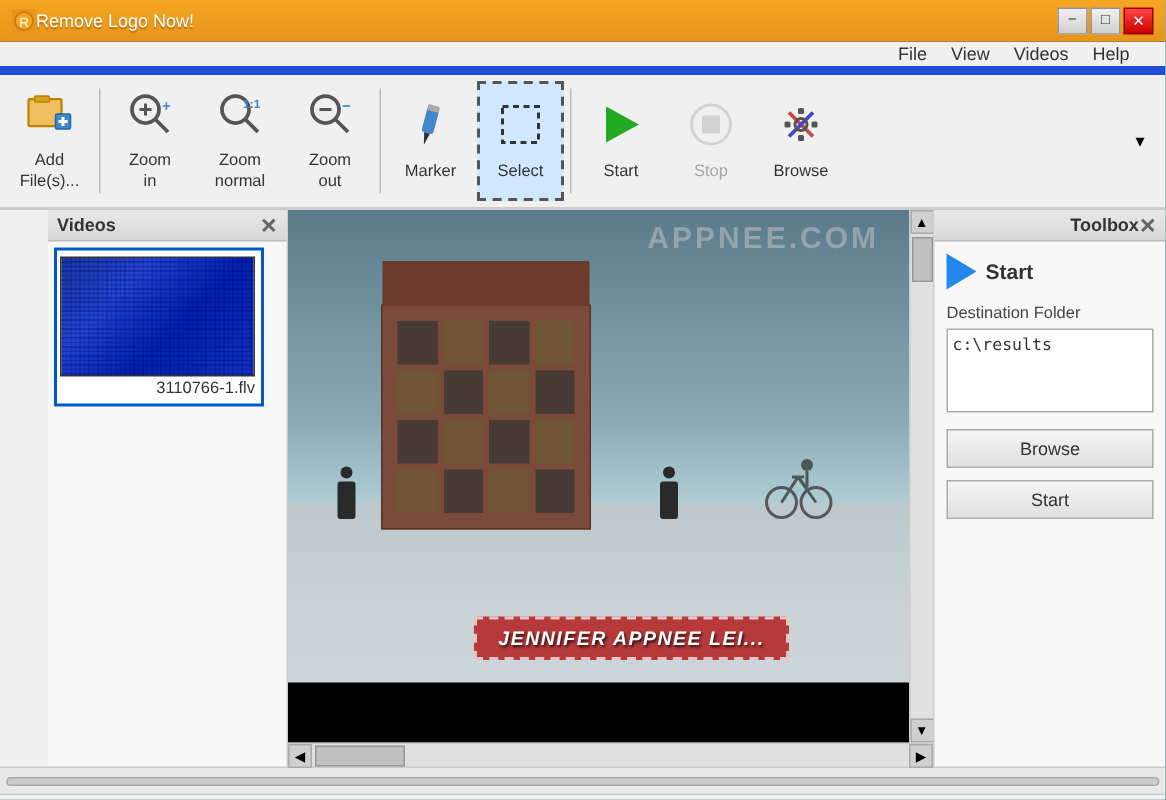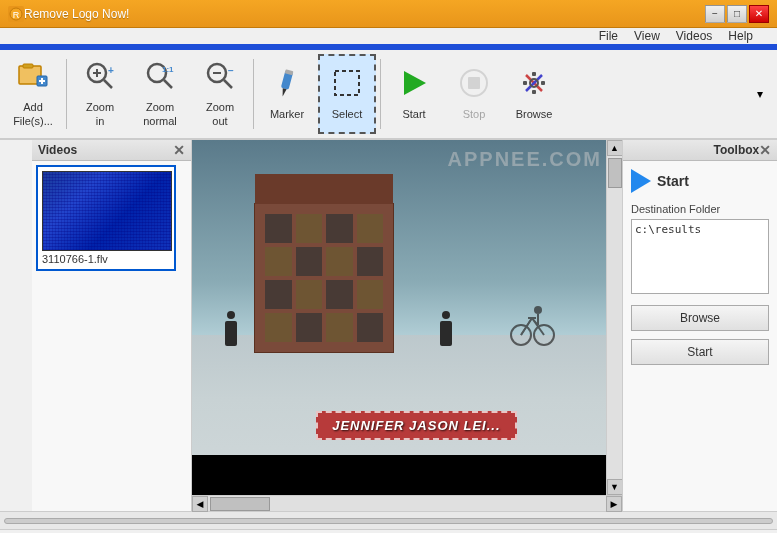--- a/index.html
+++ b/index.html
@@ -87,21 +87,21 @@
       justify-content: space-between;
       font-size: 12px;
       font-weight: bold;
       color: #333;
     }
     .panel-close { cursor: pointer; font-size: 14px; color: #666; }
     .videos-list { padding: 4px; }
     .video-item {
       display: flex;
       flex-direction: column;
-      align-items: flex-start;
+      align-items: flex-end;
       padding: 4px;
       border: 2px solid #0058d0;
       background: #fff;
       cursor: pointer;
       width: 140px;
     }
     .video-thumb {
       width: 130px;
       height: 80px;
       background: linear-gradient(135deg, #1a3a9a 0%, #2244cc 30%, #0022aa 60%, #1133bb 100%);
@@ -265,21 +265,21 @@
     .play-triangle {
       width: 0; height: 0;
       border-top: 12px solid transparent;
       border-bottom: 12px solid transparent;
       border-left: 20px solid #2288ee;
     }
     .toolbox-start-label { font-size: 14px; font-weight: bold; color: #333; }
     .dest-label { font-size: 11px; color: #444; margin-bottom: 4px; }
     .dest-box {
       width: 100%;
-      height: 75px;
+      height: 56px;
       border: 1px solid #aaa;
       background: white;
       padding: 3px;
       font-size: 11px;
       color: #333;
       resize: none;
     }
     .toolbox-btn {
       width: 100%;
       height: 26px;
@@ -319,21 +319,21 @@
       height: 6px;
       background: #ccc;
       border: 1px solid #aaa;
       border-radius: 3px;
     }
 
     
     .appnee-logo {
       position: absolute;
       top: 8px;
-      right: 4px;
+      right: 20px;
       font-size: 20px;
       font-weight: bold;
       color: rgba(200, 200, 200, 0.5);
       letter-spacing: 2px;
       pointer-events: none;
     }
 
     
     .center-wrapper {
       display: flex;
@@ -555,21 +555,21 @@
                   <line x1="22" y1="18" x2="30" y2="18" stroke="#2a2a2a" stroke-width="2"></line>
 
                   <circle cx="32" cy="10" r="4" fill="#2a2a2a"></circle>
                   <line x1="32" y1="14" x2="32" y2="25" stroke="#2a2a2a" stroke-width="2"></line>
                   <line x1="32" y1="25" x2="26" y2="18" stroke="#2a2a2a" stroke-width="1.5"></line>
                 </svg>
               </div>
             </div>
             <div class="letterbox-bottom"></div>
 
-            <div class="logo-overlay">JENNIFER JASON LEI...</div>
+            <div class="logo-overlay">JENNIFER APPNEE LEI...</div>
 
             <div class="appnee-logo">APPNEE.COM</div>
           </div>
         </div>
 
         <div class="scrollbar-v">
           <div class="scroll-arrow">▲</div>
           <div class="scroll-thumb"></div>
           <div style="flex:1"></div>
           <div class="scroll-arrow">▼</div>

